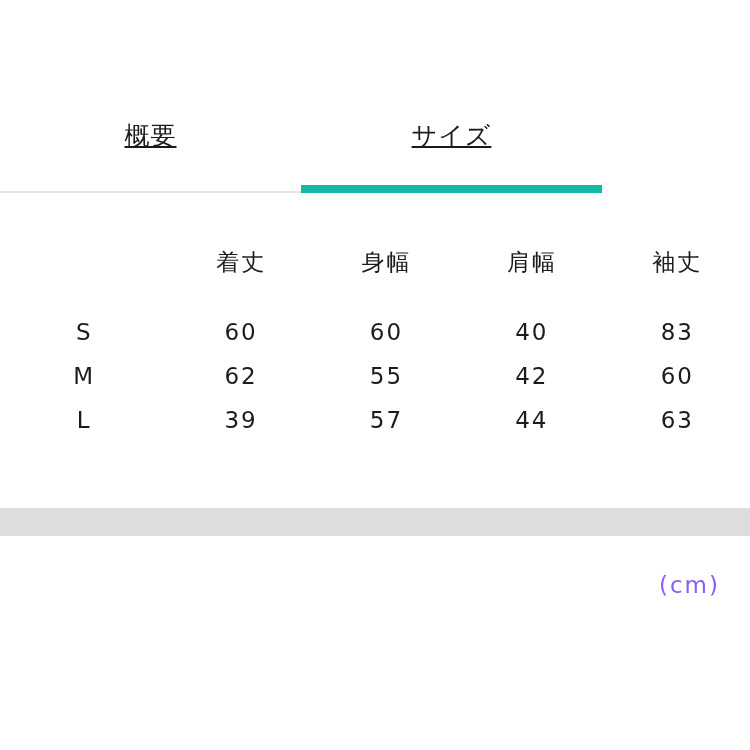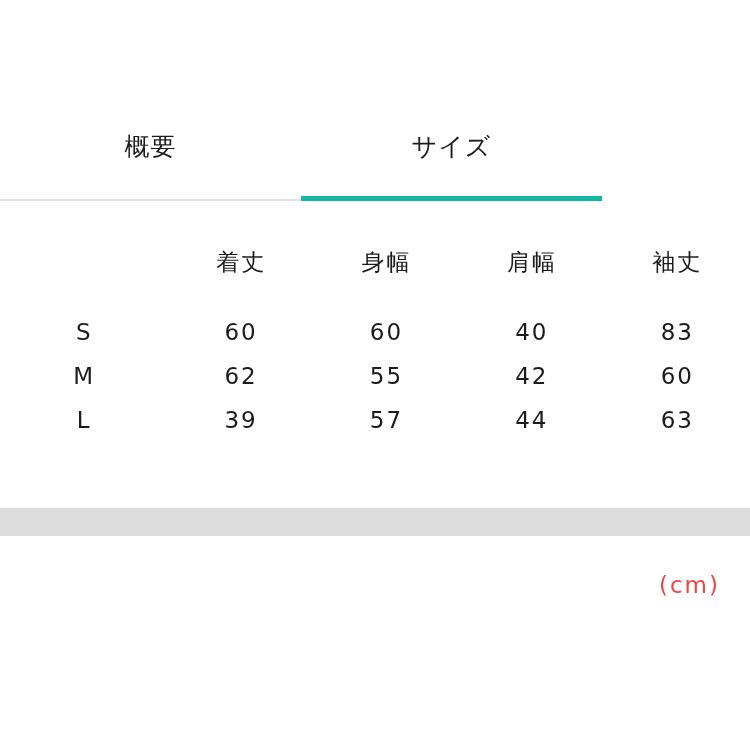--- a/index.html
+++ b/index.html
@@ -17,38 +17,39 @@
   .page {
     position: relative;
     width: 750px;
     height: 750px;
     box-sizing: border-box;
   }
 
   
   .tabs {
     position: absolute;
-    top: 130px;
+    top: 119px;
     left: 0;
     width: 602px;
     display: flex;
+    text-decoration: underline;
   }
   .tab {
     flex: 1 1 50%;
     text-align: center;
     font-size: 25px;
     letter-spacing: 1px;
     padding-bottom: 33px;
     color: #1c1c1c;
     border-bottom: 2px solid #e2e2e2;
     box-sizing: border-box;
     user-select: none;
   }
   .tab.active {
-    border-bottom: 5px solid #14b8a6;
+    border-bottom: 8px solid #14b8a6;
     font-weight: 400;
   }
 
   
   .size-table {
     position: absolute;
     top: 240px;
     left: 0;
     width: 750px;
     border-collapse: collapse;
@@ -92,21 +93,21 @@
     background: #dddddd;
   }
 
   
   .unit {
     position: absolute;
     top: 572px;
     right: 30px;
     font-size: 23px;
     letter-spacing: 2px;
-    color: #ef4444;
+    color: #8b5cf6;
   }
 </style>
 </head>
 <body>
 
 <div class="page">
 
   <div class="tabs">
     <div class="tab">概要</div>
     <div class="tab active">サイズ</div>

